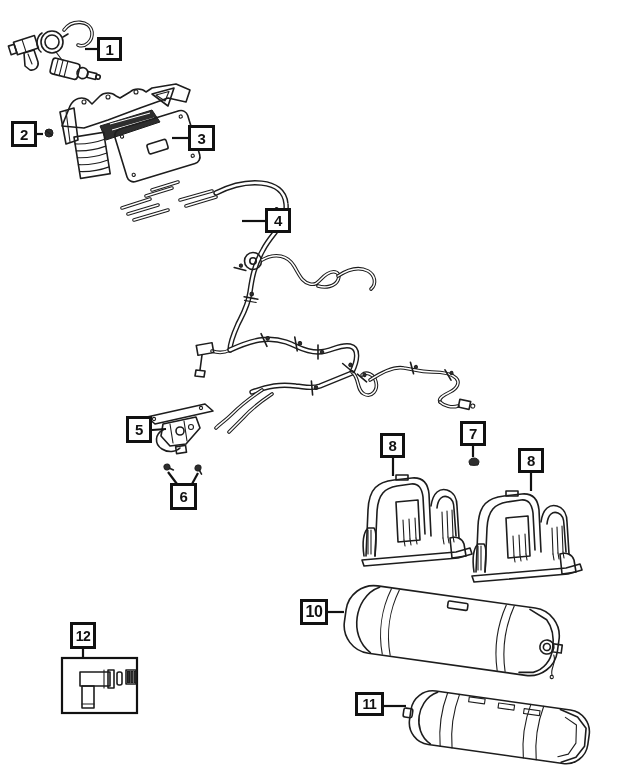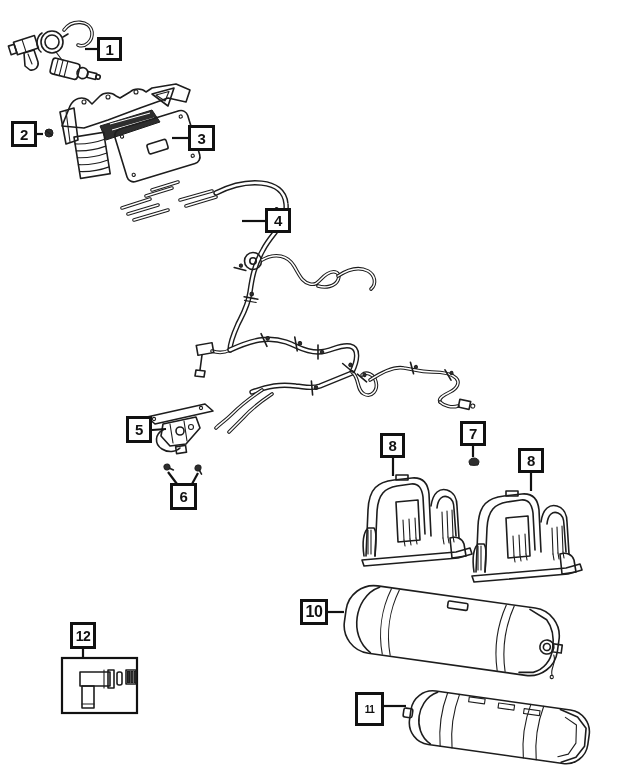--- a/index.html
+++ b/index.html
@@ -351,20 +351,20 @@
 </div>
 <div class="callout" style="left:380px;top:433px;width:25px;height:25px;">
   <span>8</span>
 </div>
 <div class="callout" style="left:518px;top:448px;width:26px;height:25px;">
   <span>8</span>
 </div>
 <div class="callout" style="left:300px;top:599px;width:28px;height:26px;font-size:16px;">
   <span>10</span>
 </div>
-<div class="callout" style="left:355px;top:692px;width:29px;height:34px;font-size:10px;">
+<div class="callout" style="left:355px;top:692px;width:29px;height:24px;font-size:14px;">
   <span>11</span>
 </div>
 <div class="callout" style="left:70px;top:622px;width:26px;height:27px;font-size:14px;">
   <span>12</span>
 </div>
 
 </div>
 
 </body></html>

